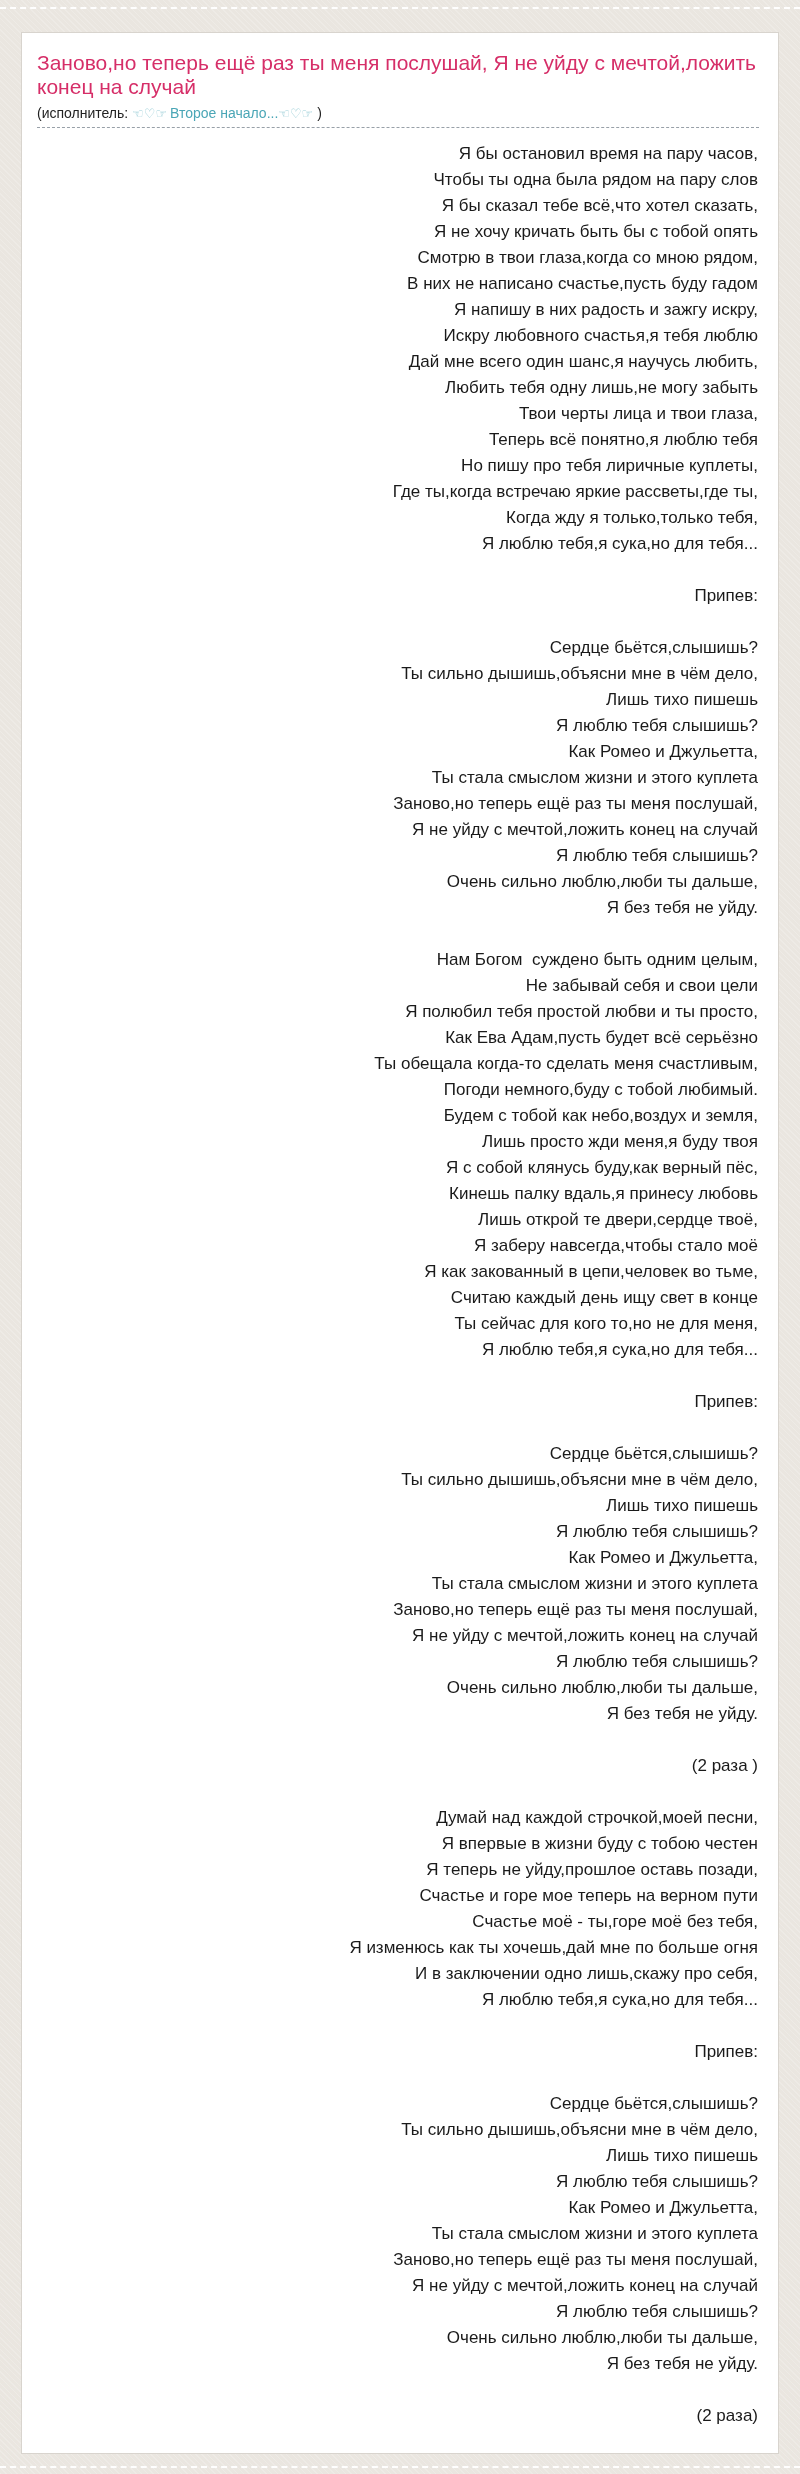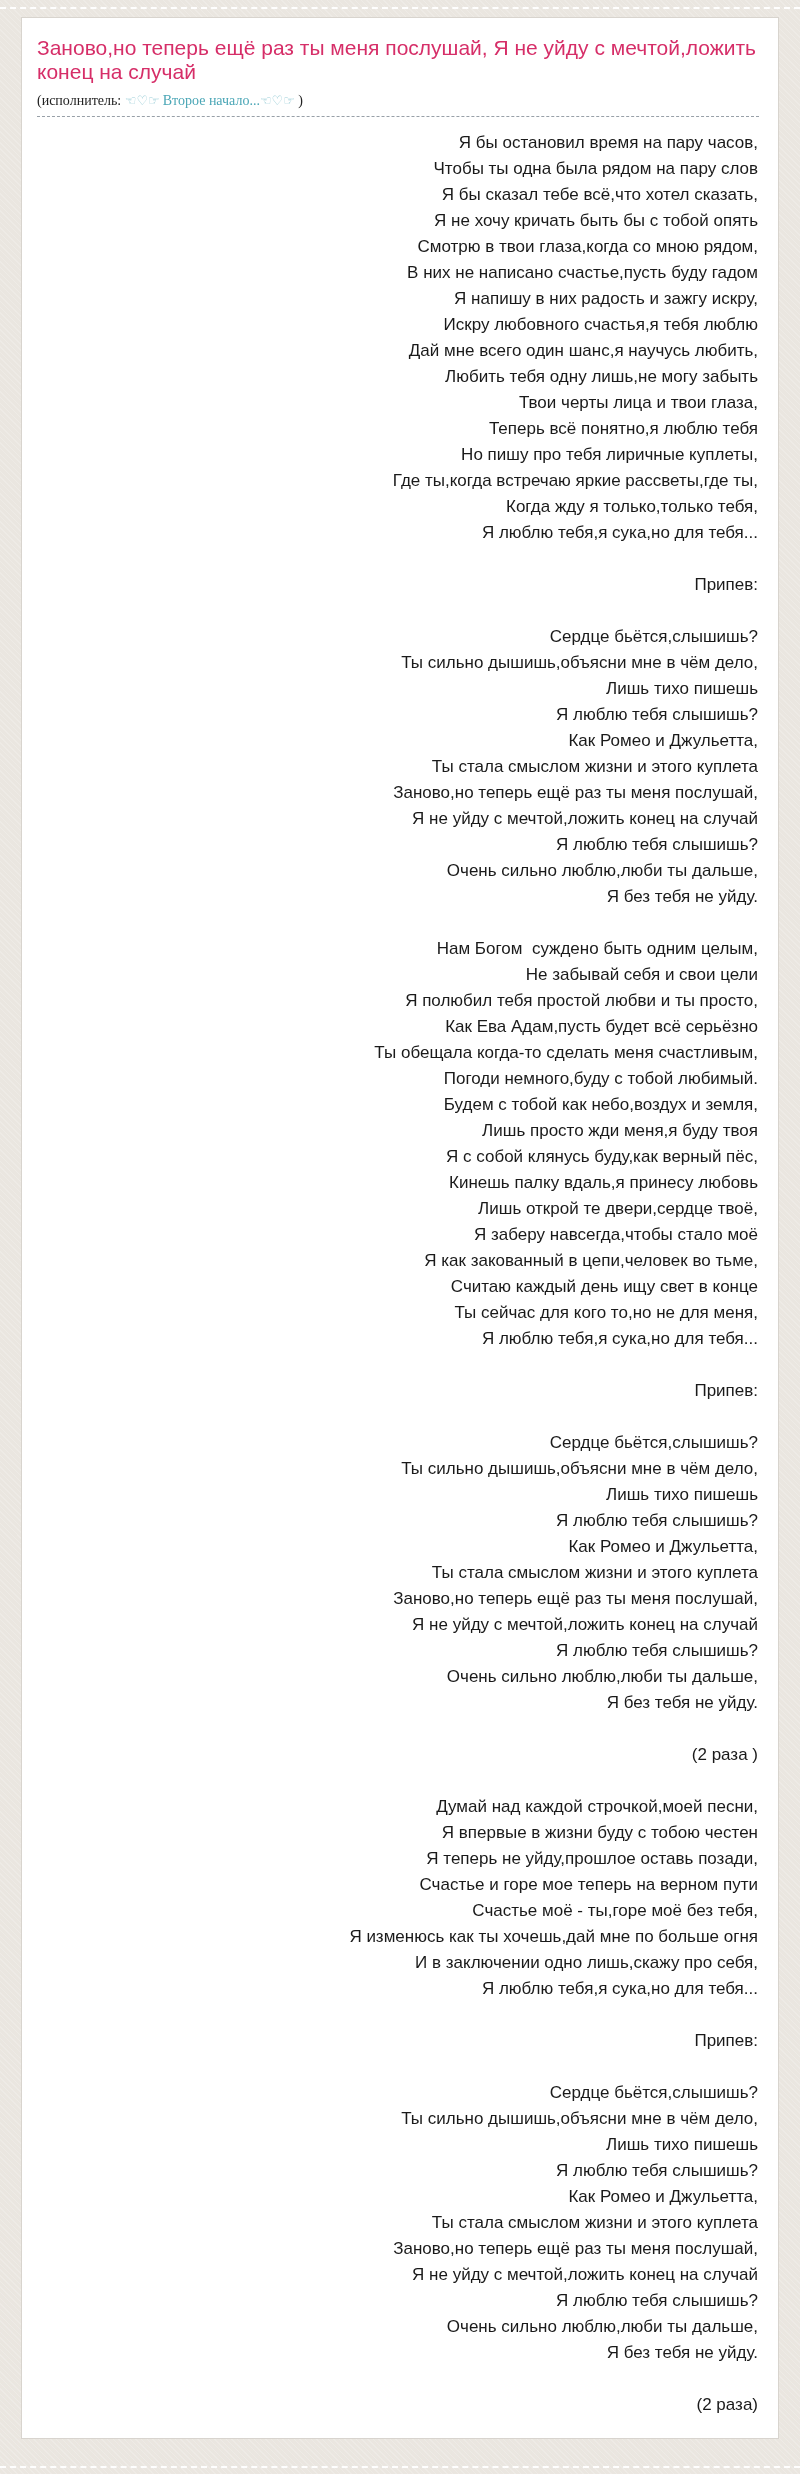--- a/index.html
+++ b/index.html
@@ -18,32 +18,32 @@
     width:800px;height:2474px;
     background-color:var(--page_background);
     background-image:repeating-linear-gradient(45deg, rgba(255,255,255,.18) 0 1px, rgba(0,0,0,0) 1px 4px);
     font-family:"Liberation Sans","DejaVu Sans",sans-serif;
     position:relative;overflow:hidden;
   }
   .dash{position:absolute;left:0;right:0;height:0;border-top:2px dashed rgba(255,255,255,.95);}
   .dash.top{top:7px;}
   .dash.bottom{top:2466px;}
   .card{
-    position:absolute;left:21px;top:17px;width:758px;height:2422px;
+    position:absolute;left:21px;top:32px;width:758px;height:2422px;
     background:var(--card_background);
     border:1px solid var(--card_border);
     padding:16px 20px 24px 15px;
   }
   .title{
     margin:2px 0 6px 0;
     font-size:21px;line-height:24px;font-weight:normal;
     color:var(--title_pink);
     max-width:724px;
   }
-  .performer{font-size:14px;line-height:21px;color:#222;font-family:Liberation Serif, serif;}
+  .performer{font-size:14px;line-height:16px;color:#222;}
   .performer .plink{text-decoration:none;color:var(--link_teal);cursor:pointer;}
   .performer .decor{color:var(--decor_teal);font-size:13px;}
   .performer .decor.left{margin-right:3px;}
   .sep{margin-top:5px;border-bottom:1px dashed var(--separator);width:722px;}
   .lyrics{
     margin-top:13px;
     font-size:17px;line-height:26px;
     color:var(--text);
     white-space:pre-wrap;
     max-width:724px;

